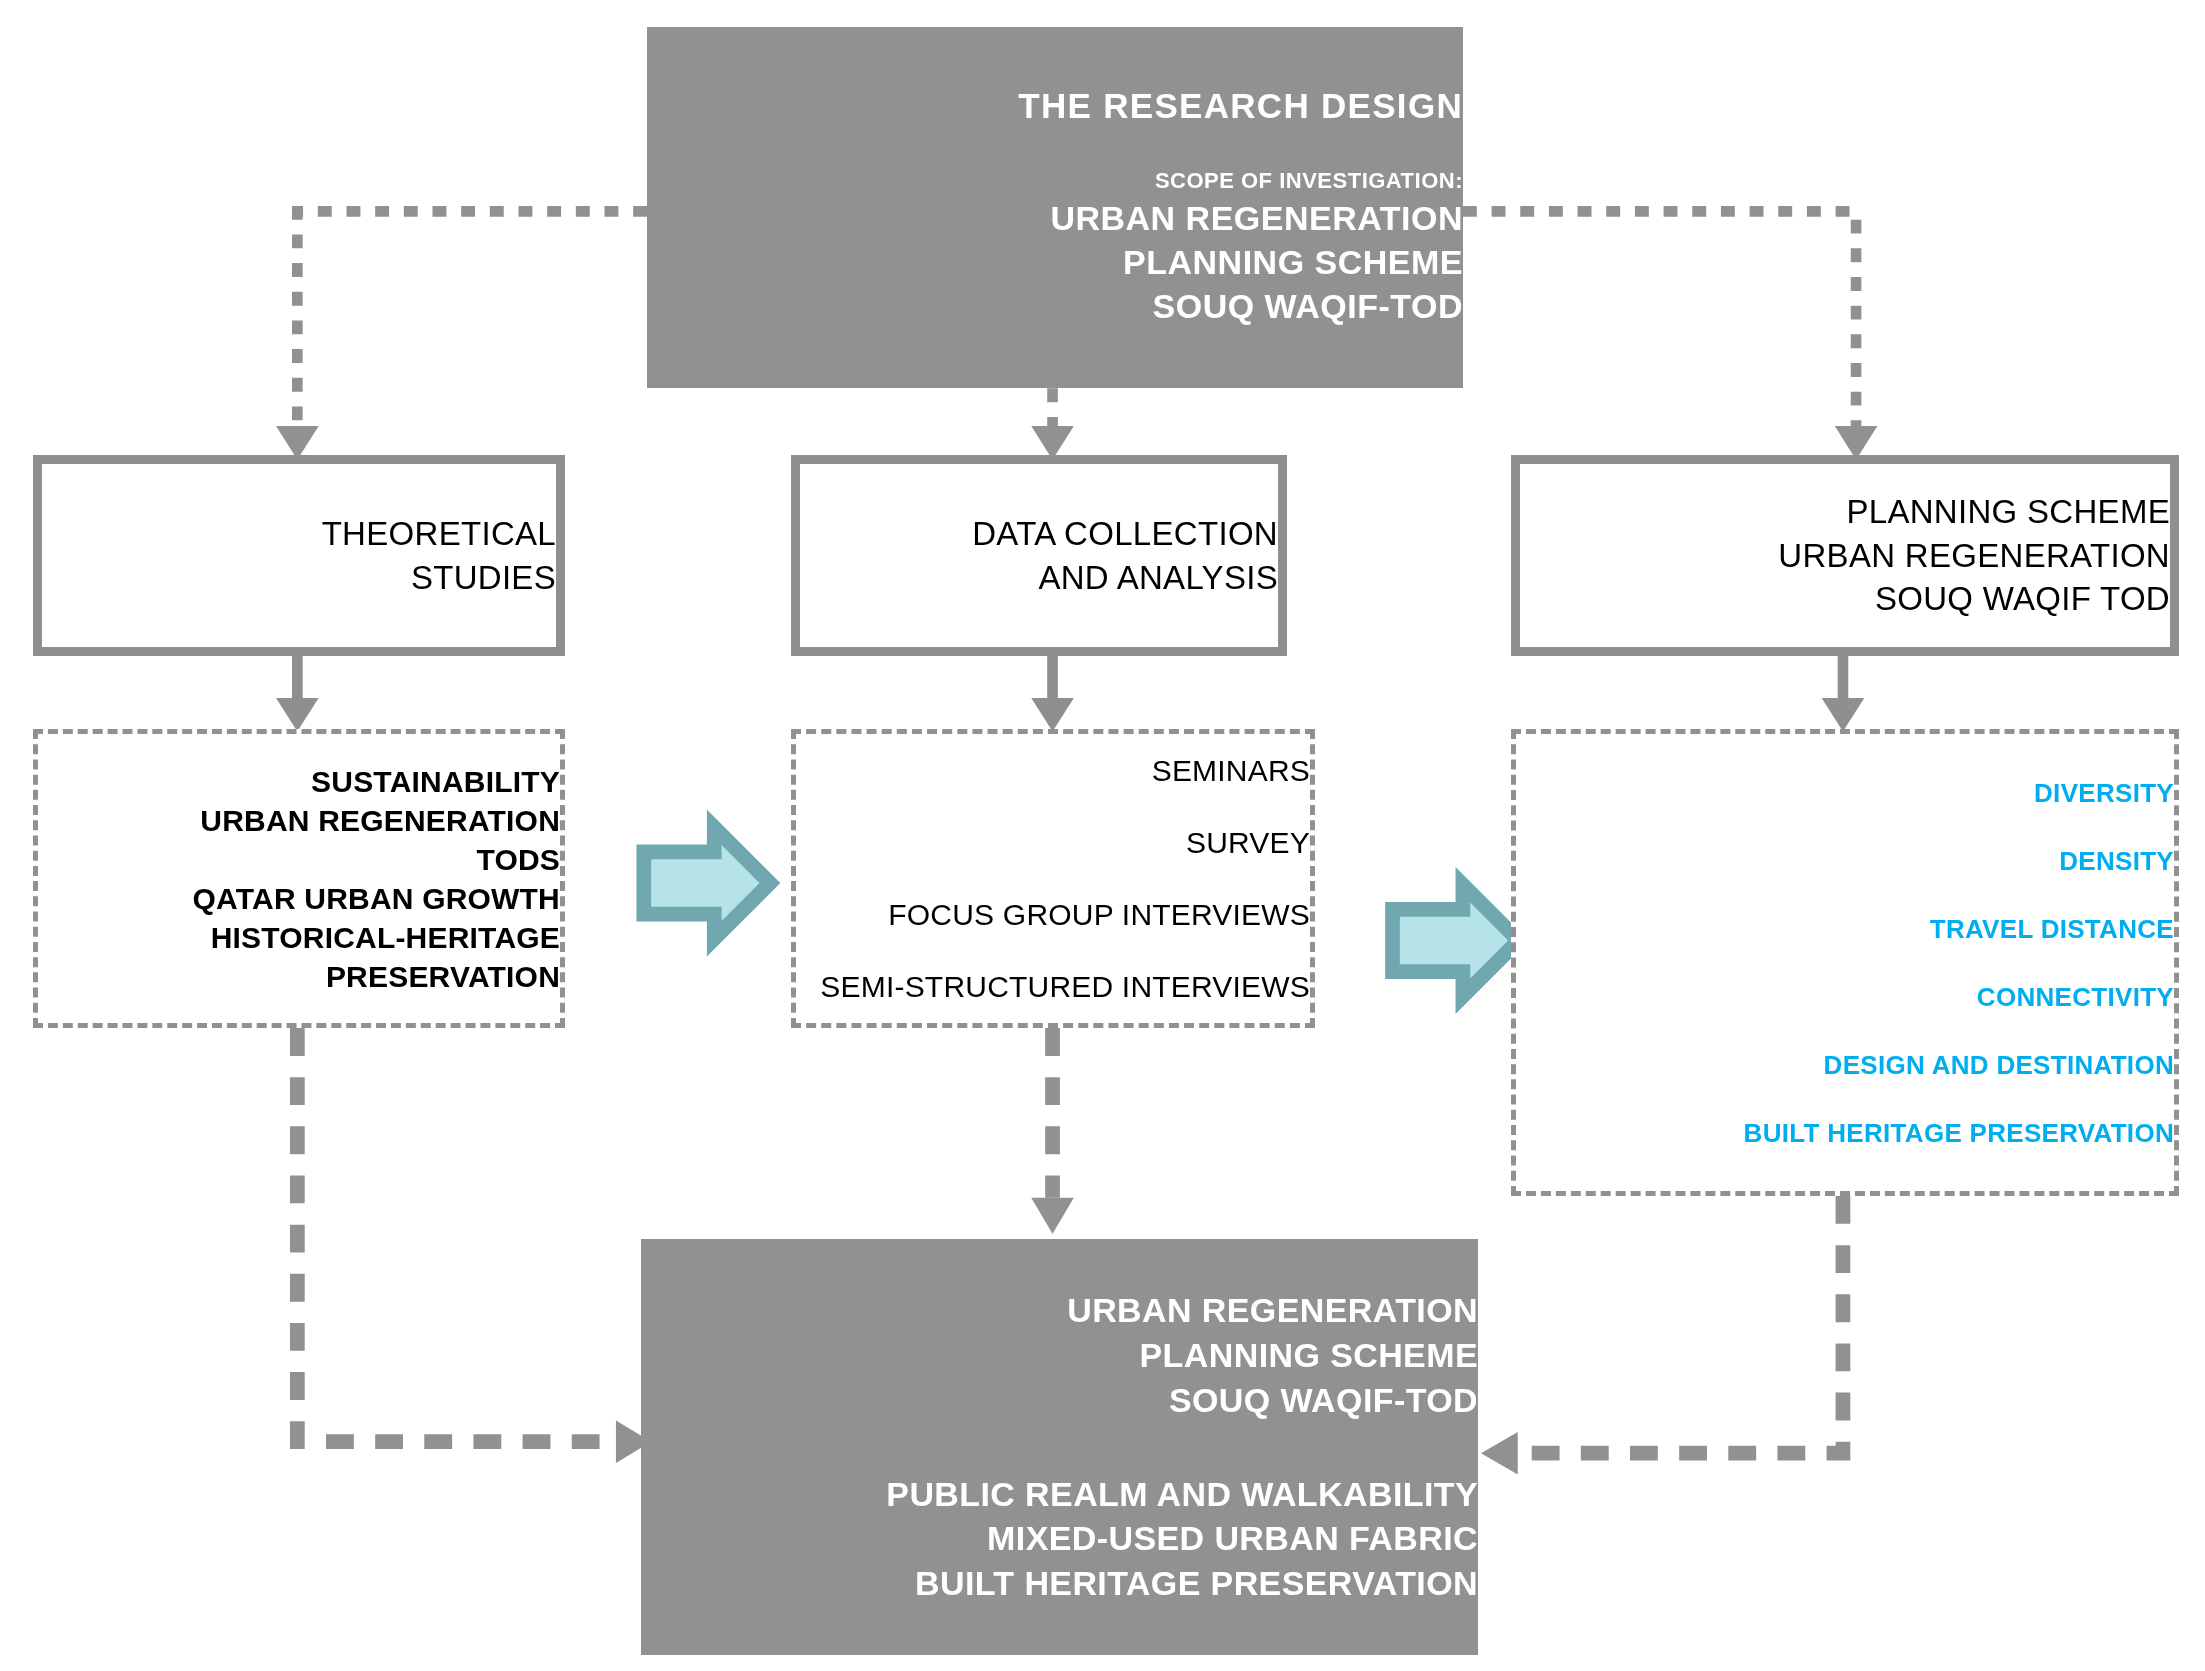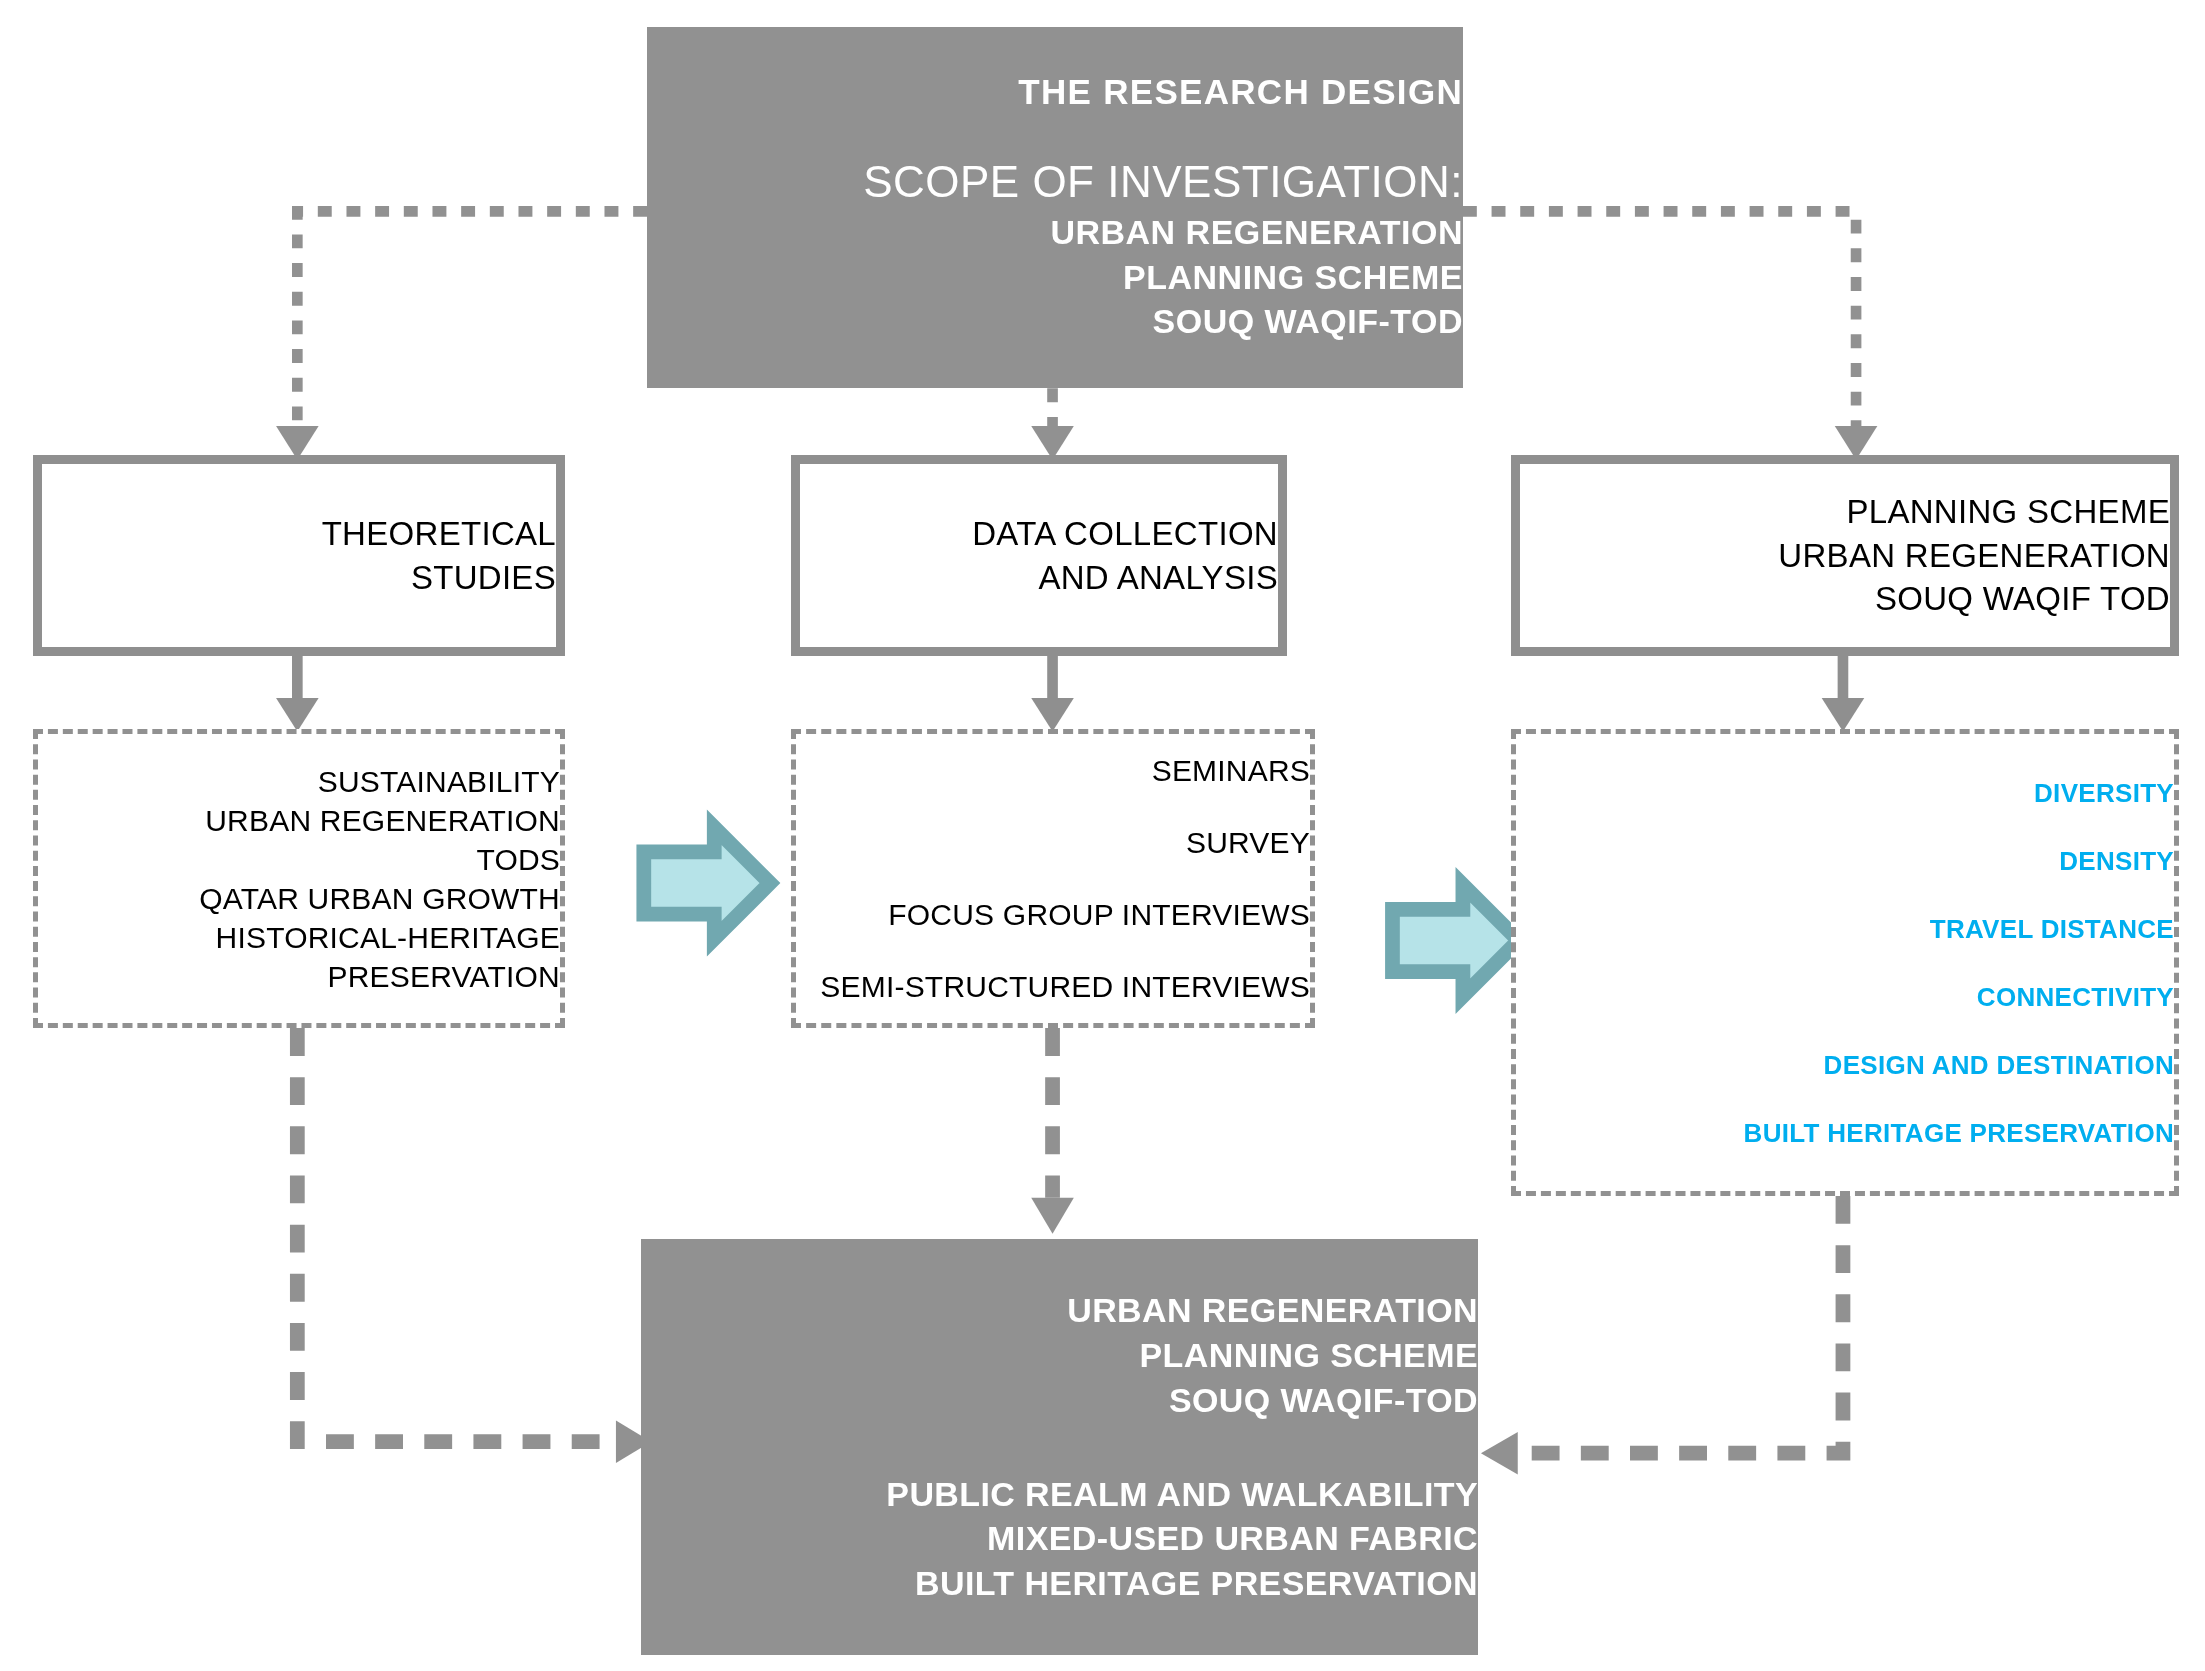--- a/index.html
+++ b/index.html
@@ -58,22 +58,22 @@
   }
 
   
   #research-design .rd-title {
     font-size: 35px;
     font-weight: bold;
     letter-spacing: 1.3px;
     margin-bottom: 41px;
   }
   #research-design .rd-scope {
-    font-size: 44px;
-    font-weight: normal;
+    font-size: 22px;
+    font-weight: bold;
     letter-spacing: 0.5px;
     line-height: 1.30;
   }
   #research-design .rd-item {
     font-size: 34px;
     font-weight: bold;
     letter-spacing: 0.5px;
     line-height: 1.30;
   }
 
@@ -210,21 +210,21 @@
     <div class="colhead-line bold line">DATA COLLECTION</div>
     <div class="colhead-line bold line">AND ANALYSIS</div>
   </div>
 
   <div class="node box-outline" id="head-planning" style="left:1511px; top:455px; width:668px; height:201px;">
     <div class="colhead-line norm line">PLANNING SCHEME</div>
     <div class="colhead-line norm line">URBAN REGENERATION</div>
     <div class="colhead-line bold line">SOUQ WAQIF TOD</div>
   </div>
 
-  <div class="node box-dashed" id="theory-list" style="left:33px; top:729px; width:532px; height:299px;">
+  <div class="node box-dashed" id="theory-list" style="left:33px; top:729px; width:532px; height:299px;font-weight:bold;">
     <div class="item line">SUSTAINABILITY</div>
     <div class="item line">URBAN REGENERATION</div>
     <div class="item line">TODS</div>
     <div class="item line">QATAR URBAN GROWTH</div>
     <div class="item line">HISTORICAL-HERITAGE</div>
     <div class="item line">PRESERVATION</div>
   </div>
 
   <div class="node box-dashed" id="data-list" style="left:791px; top:729px; width:524px; height:299px;">
     <div class="item line">SEMINARS</div>

